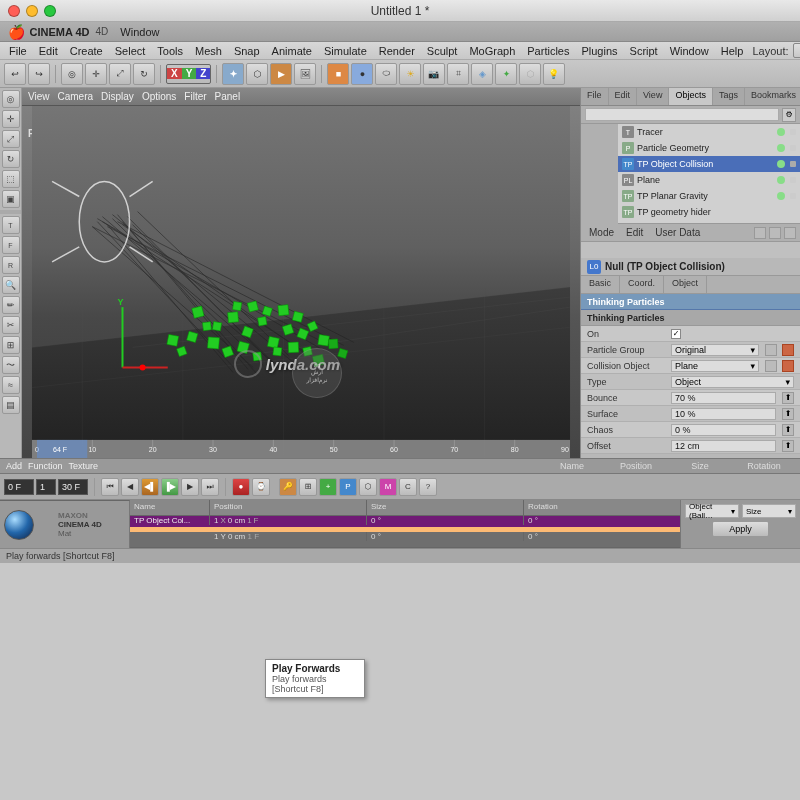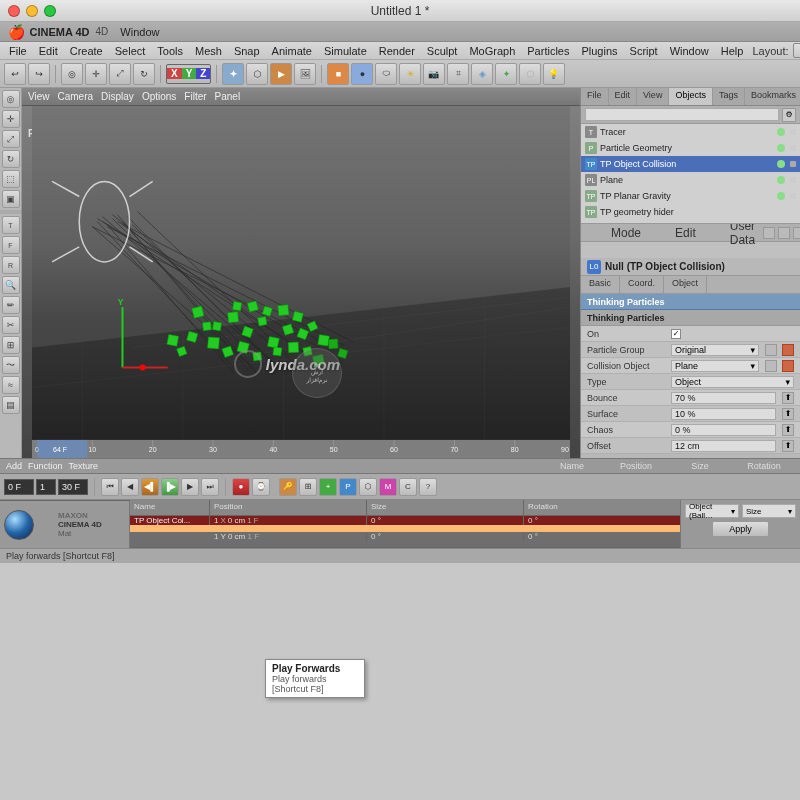--- a/index.html
+++ b/index.html
@@ -246,20 +246,21 @@
       color: #000;
     }
 
     
     .object-list {
       background: #d0d0d0;
       flex: 0 0 auto;
       height: 100px;
       overflow-y: auto;
       border-bottom: 1px solid #999;
+      margin-left: 37px;
     }
     .obj-list-item {
       display: flex;
       align-items: center;
       height: 16px;
       padding: 0 4px;
       gap: 3px;
       cursor: pointer;
       font-size: 10px;
       color: #222;
@@ -293,25 +294,24 @@
     .attr-toolbar {
       background: #b0b0b0;
       height: 18px;
       display: flex;
       align-items: center;
       padding: 0 4px;
       gap: 4px;
       border-bottom: 1px solid #999;
     }
     .attr-toolbar-btn {
-      font-size: 12px;
+      font-size: 10px;
       color: #333;
       cursor: pointer;
       padding: 0 4px;
-      margin-left: 22px;
     }
     .attr-title-row {
       background: #b8b8b8;
       height: 18px;
       display: flex;
       align-items: center;
       padding: 0 6px;
       border-bottom: 1px solid #999;
       margin-top: 16px;
     }
@@ -1061,21 +1061,21 @@
 
     <div style="flex:1;background:#777;position:relative">
 
       <div style="display:flex;height:16px;background:#888;border-bottom:1px solid #666">
         <div style="width:80px;border-right:1px solid #666;font-size:8px;color:#ddd;padding:2px 4px">Name</div>
         <div style="flex:1;border-right:1px solid #666;font-size:8px;color:#ddd;padding:2px 4px">Position</div>
         <div style="flex:1;border-right:1px solid #666;font-size:8px;color:#ddd;padding:2px 4px">Size</div>
         <div style="flex:1;font-size:8px;color:#ddd;padding:2px 4px">Rotation</div>
       </div>
 
-      <div style="height:16px;display:flex;border-bottom:7px solid #fdba74;align-items:center;background:#7f1d1d">
+      <div style="height:16px;display:flex;border-bottom:5px solid #fdba74;align-items:flex-start;background:#701a75">
         <div style="width:80px;border-right:1px solid #666;font-size:8px;color:#eee;padding:0 4px">TP Object Col...</div>
         <div style="flex:1;border-right:1px solid #666;font-size:8px;color:#ddd;padding:0 4px;display:flex;gap:2px">
           <span>1</span>
             <span style="color:#aaa">X</span>
           <span>0 cm</span>
           <span style="color:#aaa">1</span>
             <span style="color:#aaa">F</span>
         </div>
         <div style="flex:1;border-right:1px solid #666;font-size:8px;color:#ddd;padding:0 4px">0 °</div>
         <div style="flex:1;font-size:8px;color:#ddd;padding:0 4px">0 °</div>

